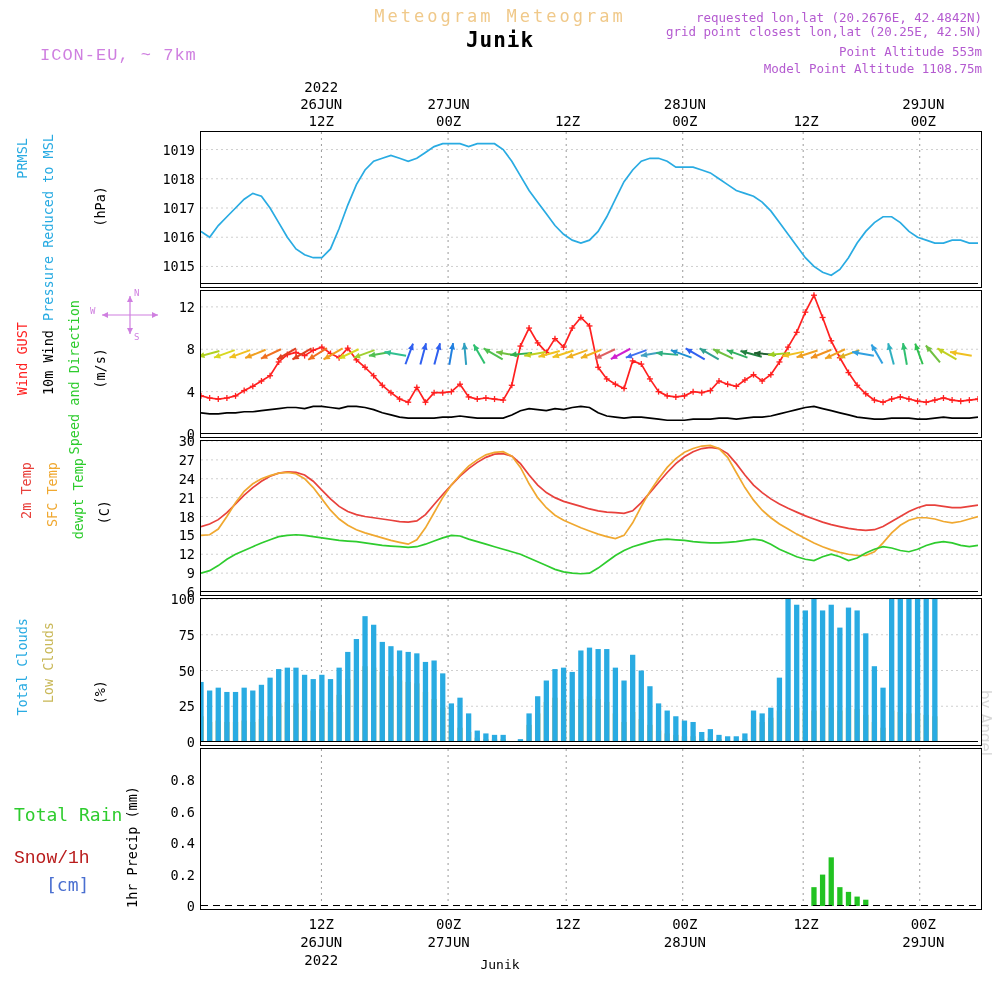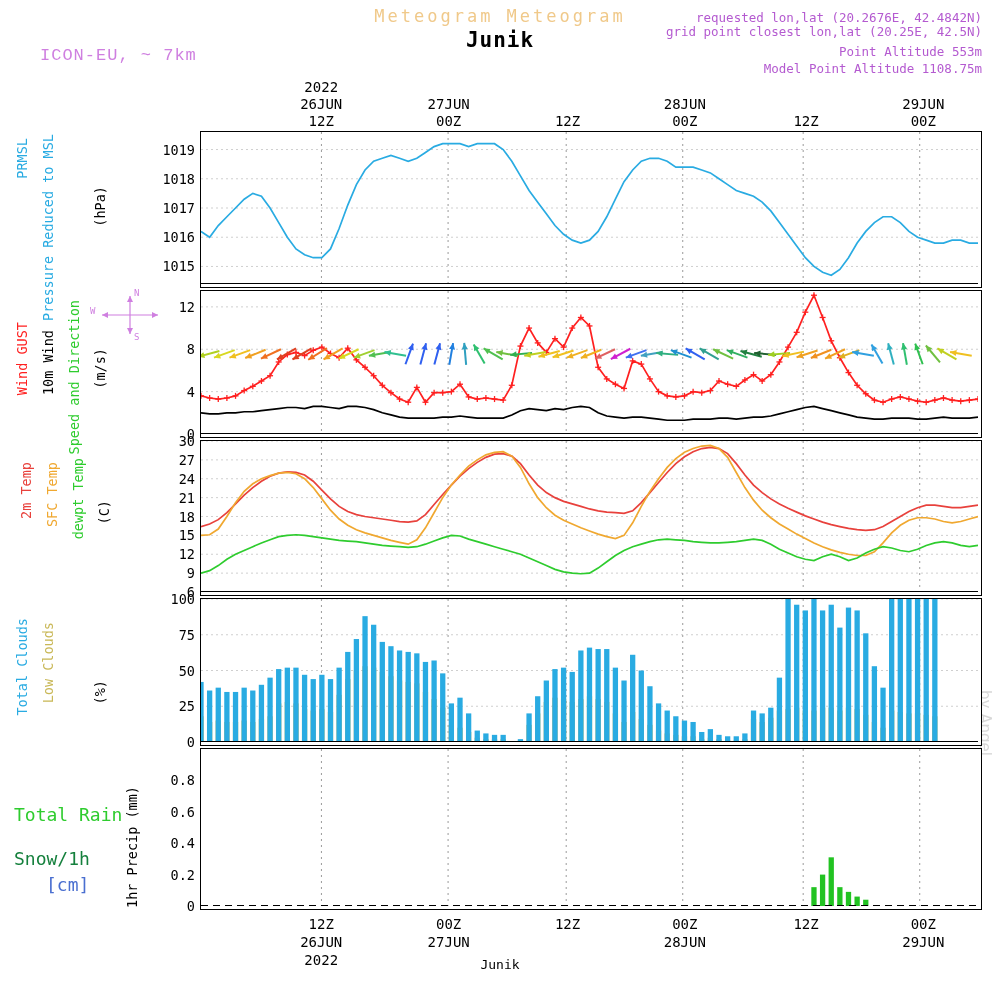--- a/index.html
+++ b/index.html
@@ -772,21 +772,21 @@
 <div class="legend" style="left:18px;top:462px;color:#E8413C;">2m Temp</div>
 <div class="legend" style="left:44px;top:462px;color:#F0A830;">SFC Temp</div>
 <div class="legend" style="left:70px;top:458px;color:#2ECC2E;">dewpt Temp</div>
 <div class="legend" style="left:96px;top:500px;color:#000;">(C)</div>
 
 <div class="legend" style="left:14px;top:618px;color:#29ABE2;">Total Clouds</div>
 <div class="legend" style="left:40px;top:622px;color:#C9B858;">Low Clouds</div>
 <div class="legend" style="left:92px;top:680px;color:#000;">(%)</div>
 
 <div class="legend-h" style="left:14px;top:804px;color:#2ECC2E;">Total  Rain</div>
-<div class="legend-h" style="left:14px;top:848px;color:#15803d;">Snow/1h</div>
+<div class="legend-h" style="left:14px;top:848px;color:#b91c1c;font-family:Liberation Mono, monospace;">Snow/1h</div>
 <div class="legend-h" style="left:46px;top:874px;color:#4a6fd0;">[cm]</div>
 <div class="legend" style="left:124px;top:786px;color:#000;">1hr Precip (mm)</div>
 
 <div class="abs" style="left:90px;top:288px;width:80px;height:62px;">
   <svg width="80" height="62" viewBox="0 0 80 62">
     <g stroke="#cf7fe0" stroke-width="1.2" fill="none">
       <line x1="40" y1="8" x2="40" y2="46"></line>
       <line x1="12" y1="27" x2="68" y2="27"></line>
       <polyline points="40,8 37,14 43,14" fill="#cf7fe0" stroke="none"></polyline>
       <polyline points="40,46 37,40 43,40" fill="#cf7fe0" stroke="none"></polyline>

